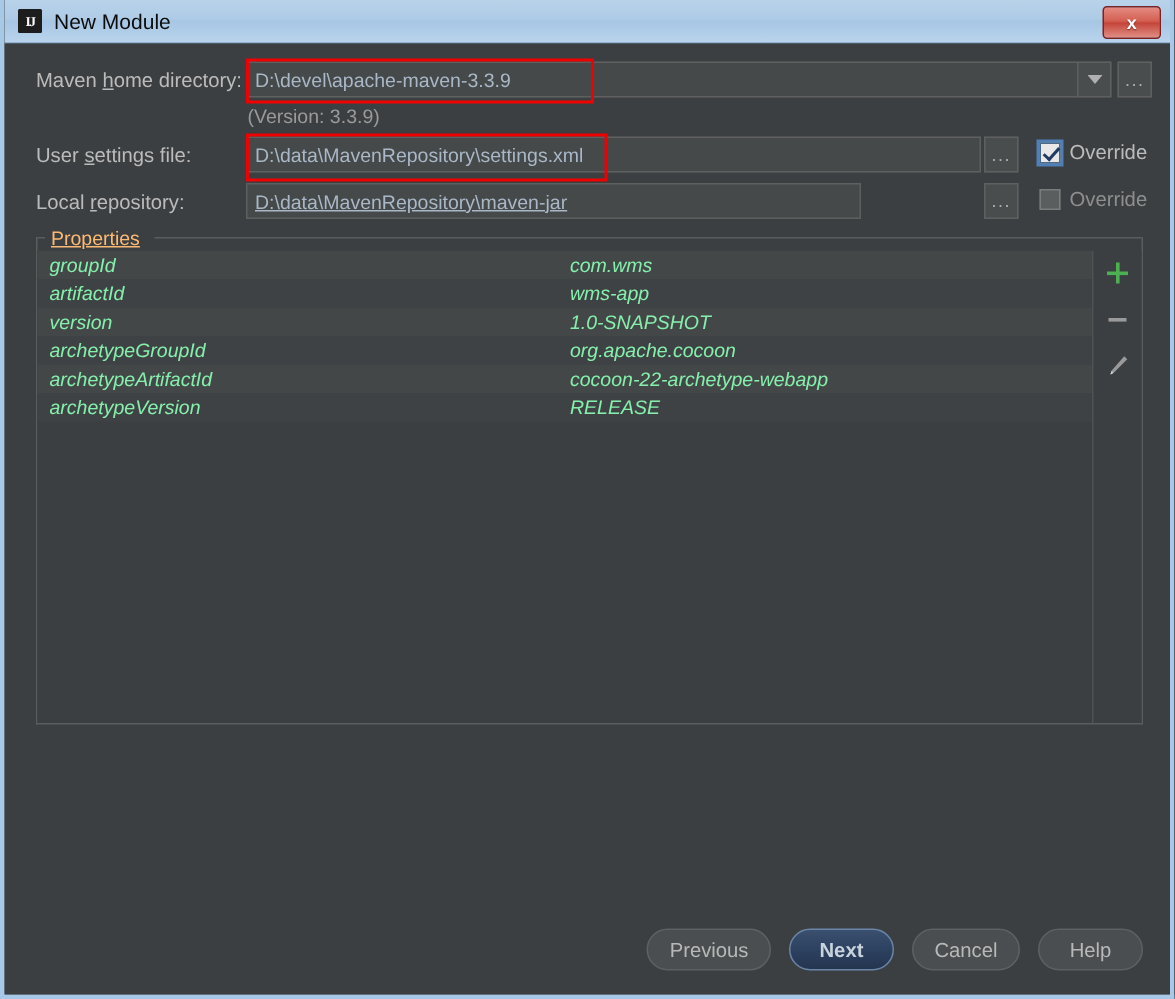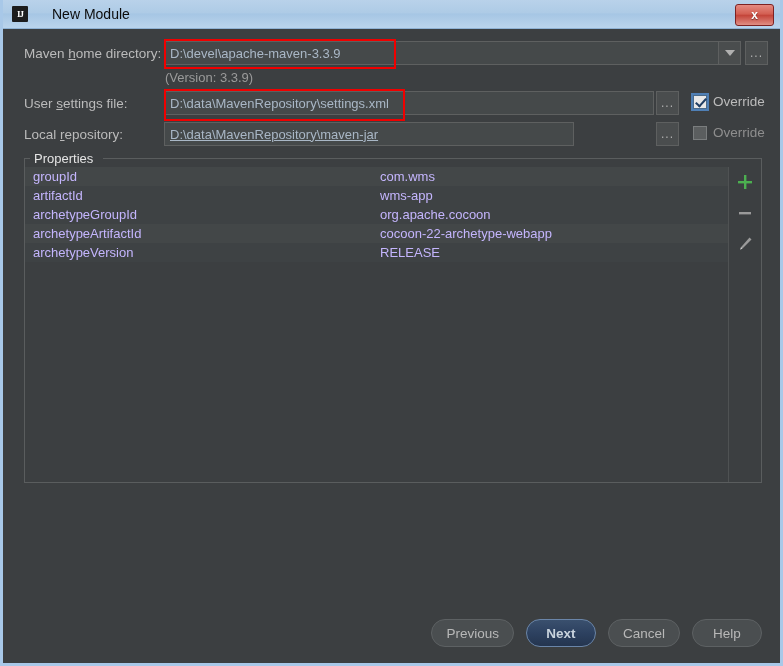--- a/index.html
+++ b/index.html
@@ -43,21 +43,21 @@
     font-size: 9px;
     font-weight: bold;
     font-family: "Liberation Serif", serif;
     display: flex;
     align-items: center;
     justify-content: center;
     letter-spacing: -1px;
     border-radius: 1px;
   }
   .win-title {
-    margin-left: 24px;
+    margin-left: 8px;
     font-size: 14px;
     color: #0c0c0c;
   }
   .win-close {
     position: absolute;
     right: 6px; top: 4px;
     width: 37px; height: 20px;
     border: 1px solid #7d2222;
     border-radius: 3px;
     background: linear-gradient(to bottom, #e58b82 0%, #d35f52 45%, #c4453a 52%, #e08e84 100%);
@@ -193,45 +193,47 @@
     position: absolute;
     top: 0; height: 1px;
     background: #5a5d5e;
   }
   .props-panel::before { left: 0; width: 6px; }
   .props-panel::after  { left: 78px; right: 0; }
   .props-legend {
     position: absolute;
     left: 27px; top: 122px;
     font-size: 13px;
-    color: #e5e5e5;
+    color: #fdba74;
     background: #3c3f41;
     padding: 0 4px;
     z-index: 2;
+    text-decoration: underline;
   }
   .props-inner {
     position: absolute;
     left: 22px; top: 138px;
     width: 736px; height: 315px;
     background: #3c3f41;
     overflow: hidden;
   }
   .table-area {
     position: absolute;
     left: 0; top: 0;
     width: 703px; height: 100%;
     background: #3c3f41;
     border-right: 1px solid #4f5253;
   }
   .prop-row {
     height: 19px;
     display: flex;
     align-items: center;
     font-size: 13px;
-    color: #c4b5fd;
+    color: #86efac;
+    font-style: italic;
   }
   .prop-row.odd  { background: #434748; }
   .prop-row.even { background: #3e4244; }
   .prop-key {
     width: 355px;
     padding-left: 8px;
     box-sizing: border-box;
     white-space: nowrap;
     overflow: hidden;
   }
@@ -346,20 +348,24 @@
 
     <div class="props-inner">
       <div class="table-area">
         <div class="prop-row odd">
             <span class="prop-key">groupId</span>
             <span class="prop-val">com.wms</span>
           </div>
         <div class="prop-row even">
             <span class="prop-key">artifactId</span>
             <span class="prop-val">wms-app</span>
+          </div>
+        <div class="prop-row odd">
+            <span class="prop-key">version</span>
+            <span class="prop-val">1.0-SNAPSHOT</span>
           </div>
         <div class="prop-row even">
             <span class="prop-key">archetypeGroupId</span>
             <span class="prop-val">org.apache.cocoon</span>
           </div>
         <div class="prop-row odd">
             <span class="prop-key">archetypeArtifactId</span>
             <span class="prop-val">cocoon-22-archetype-webapp</span>
           </div>
         <div class="prop-row even">

